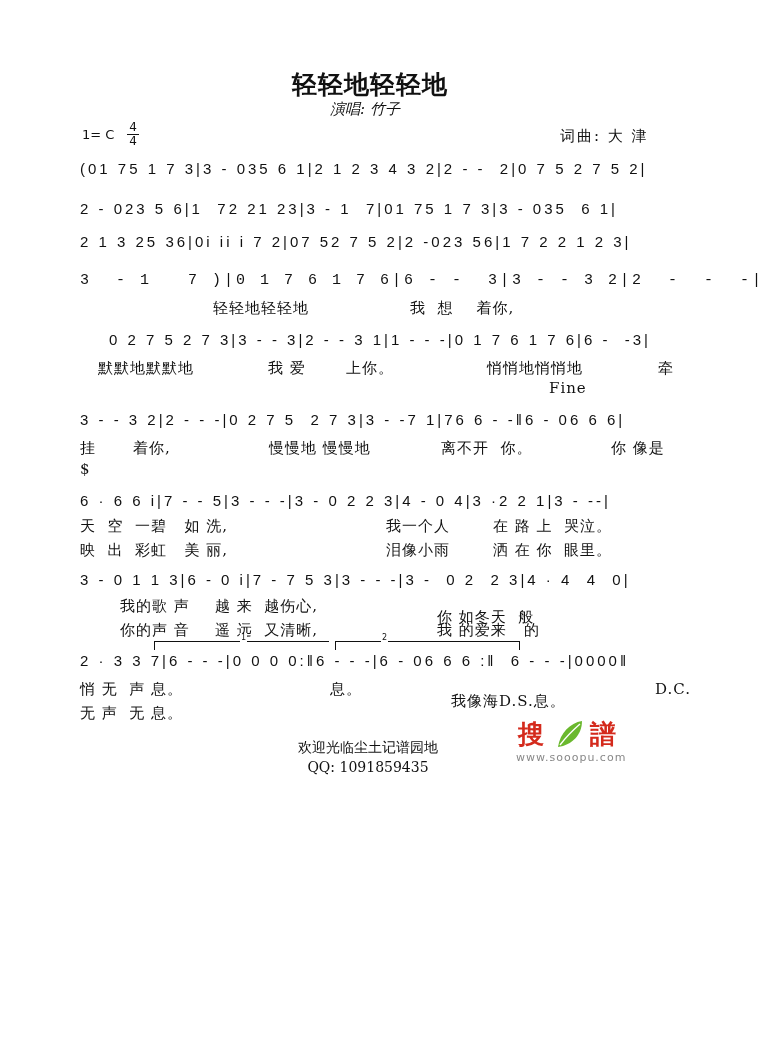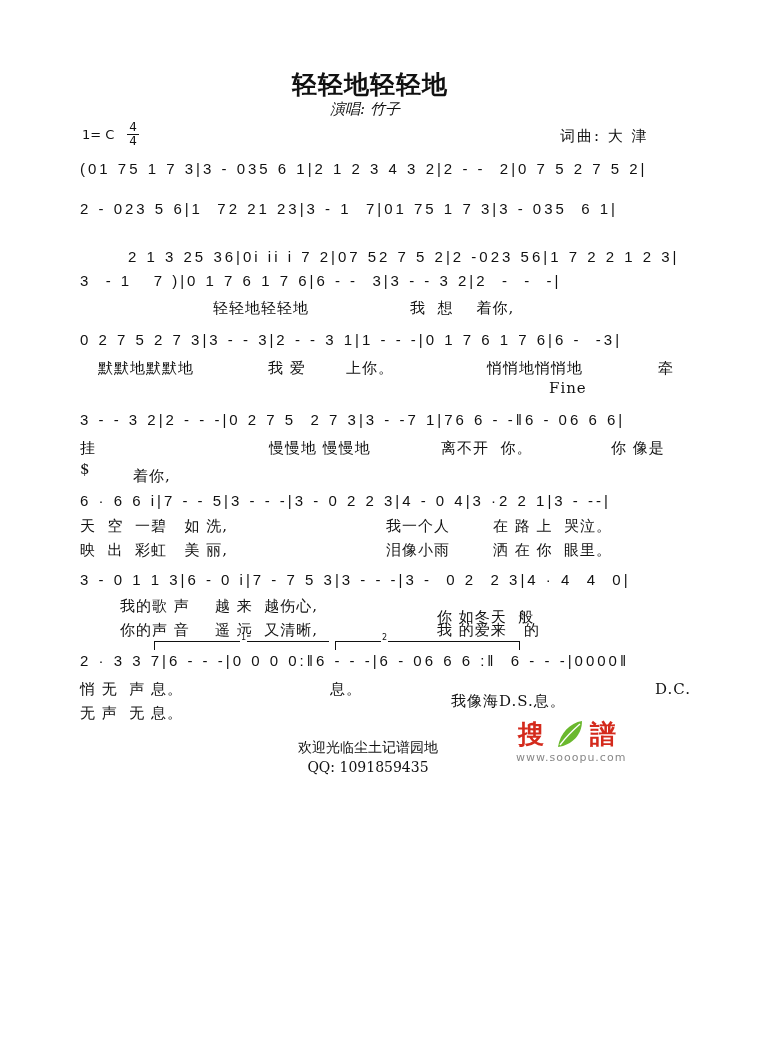--- a/index.html
+++ b/index.html
@@ -31,37 +31,37 @@
 <div class="abs key">1= C</div>
 <div class="abs timesig">
   <div>4</div>
   <div class="line"></div>
   <div>4</div>
 </div>
 <div class="abs lyricist">词曲: 大 津</div>
 
 <div class="row" style="top:160px;">(01 75 1 7 3|3 - 035 6 1|2 1 2 3 4 3 2|2 - -  2|0 7 5 2 7 5 2|</div>
 <div class="row" style="top:200px;">2 - 023 5 6|1  72 21 23|3 - 1  7|01 75 1 7 3|3 - 035  6 1|</div>
-<div class="row" style="top:248px;margin-left:48px;">2 1 3 25 36|0i ii i 7 2|07 52 7 5 2|2 -023 56|1 7 2 2 1 2 3|</div>
+<div class="row" style="top:233px;">2 1 3 25 36|0i ii i 7 2|07 52 7 5 2|2 -023 56|1 7 2 2 1 2 3|</div>
 
-<div class="row" style="top:272px;">3  - 1   7 )|0 1 7 6 1 7 6|6 - -  3|3 - - 3 2|2  -  -  -|</div>
+<div class="row" style="top:272px;font-family:Liberation Mono, monospace;">3  - 1   7 )|0 1 7 6 1 7 6|6 - -  3|3 - - 3 2|2  -  -  -|</div>
 <div class="lyr" style="left:213px;top:299px;">轻轻地轻轻地</div>
 <div class="lyr" style="left:410px;top:299px;">我  想    着你,</div>
 
-<div class="row" style="top:331px;">0 2 7 5 2 7 3|3 - - 3|2 - - 3 1|1 - - -|0 1 7 6 1 7 6|6 -  -3|</div>
+<div class="row" style="top:331px;text-align:center;">0 2 7 5 2 7 3|3 - - 3|2 - - 3 1|1 - - -|0 1 7 6 1 7 6|6 -  -3|</div>
 <div class="lyr" style="left:98px;top:359px;">默默地默默地</div>
 <div class="lyr" style="left:268px;top:359px;">我 爱</div>
 <div class="lyr" style="left:346px;top:359px;">上你。</div>
 <div class="lyr" style="left:487px;top:359px;">悄悄地悄悄地</div>
 <div class="lyr" style="left:658px;top:359px;">牵</div>
 <div class="lyr" style="left:549px;top:379px;">Fine</div>
 
 <div class="row" style="top:411px;">3 - - 3 2|2 - - -|0 2 7 5  2 7 3|3 - -7 1|76 6 - -‖6 - 06 6 6|</div>
 <div class="lyr" style="left:80px;top:439px;">挂</div>
-<div class="lyr" style="left:133px;top:439px;margin-top:28px;">着你,</div>
+<div class="lyr" style="left:133px;top:439px;">着你,</div>
 <div class="lyr" style="left:269px;top:439px;">慢慢地 慢慢地</div>
 <div class="lyr" style="left:441px;top:439px;">离不开  你。</div>
 <div class="lyr" style="left:611px;top:439px;">你 像是</div>
 <div class="lyr" style="left:80px;top:460px;">$</div>
 
 <div class="row" style="top:492px;">6 · 6 6 i|7 - - 5|3 - - -|3 - 0 2 2 3|4 - 0 4|3 ·2 2 1|3 - --|</div>
 <div class="lyr" style="left:80px;top:517px;">天  空  一碧   如 洗,</div>
 <div class="lyr" style="left:386px;top:517px;">我一个人</div>
 <div class="lyr" style="left:493px;top:517px;">在 路 上  哭泣。</div>
 <div class="lyr" style="left:80px;top:541px;">映  出  彩虹   美 丽,</div>

